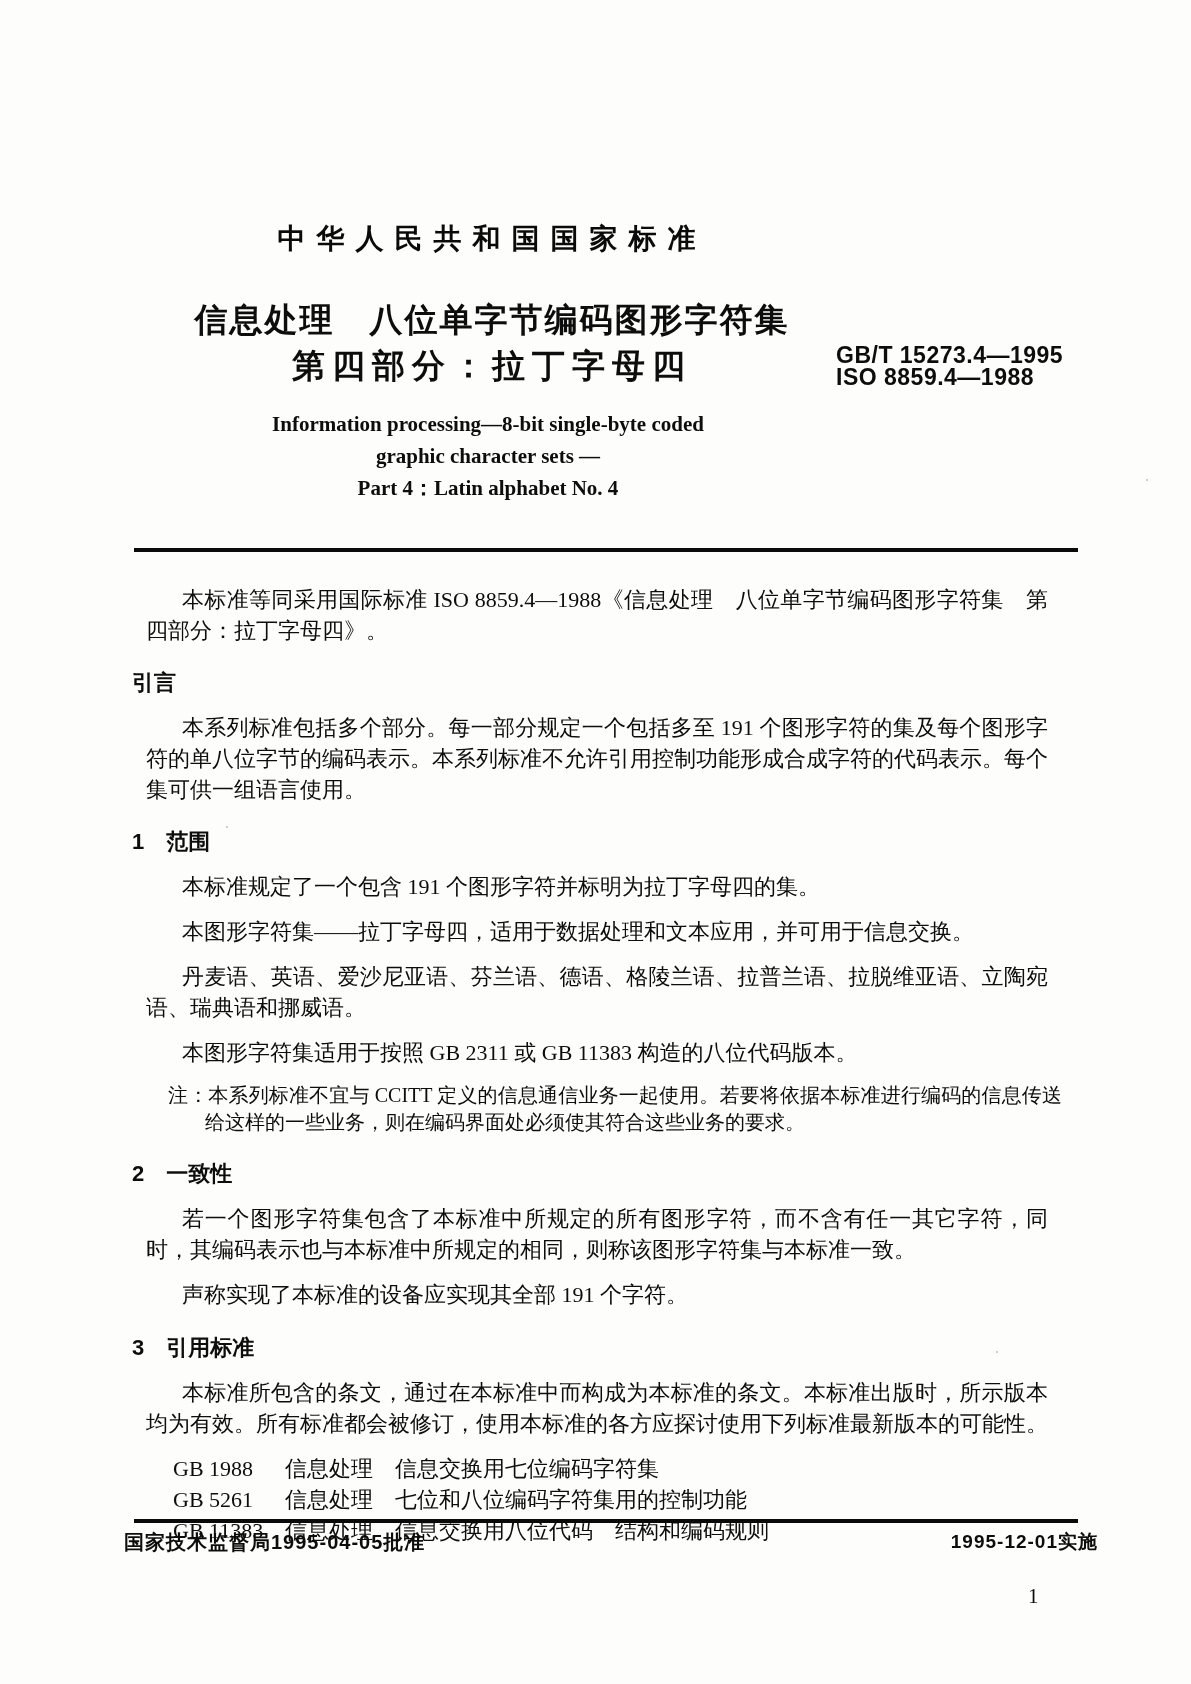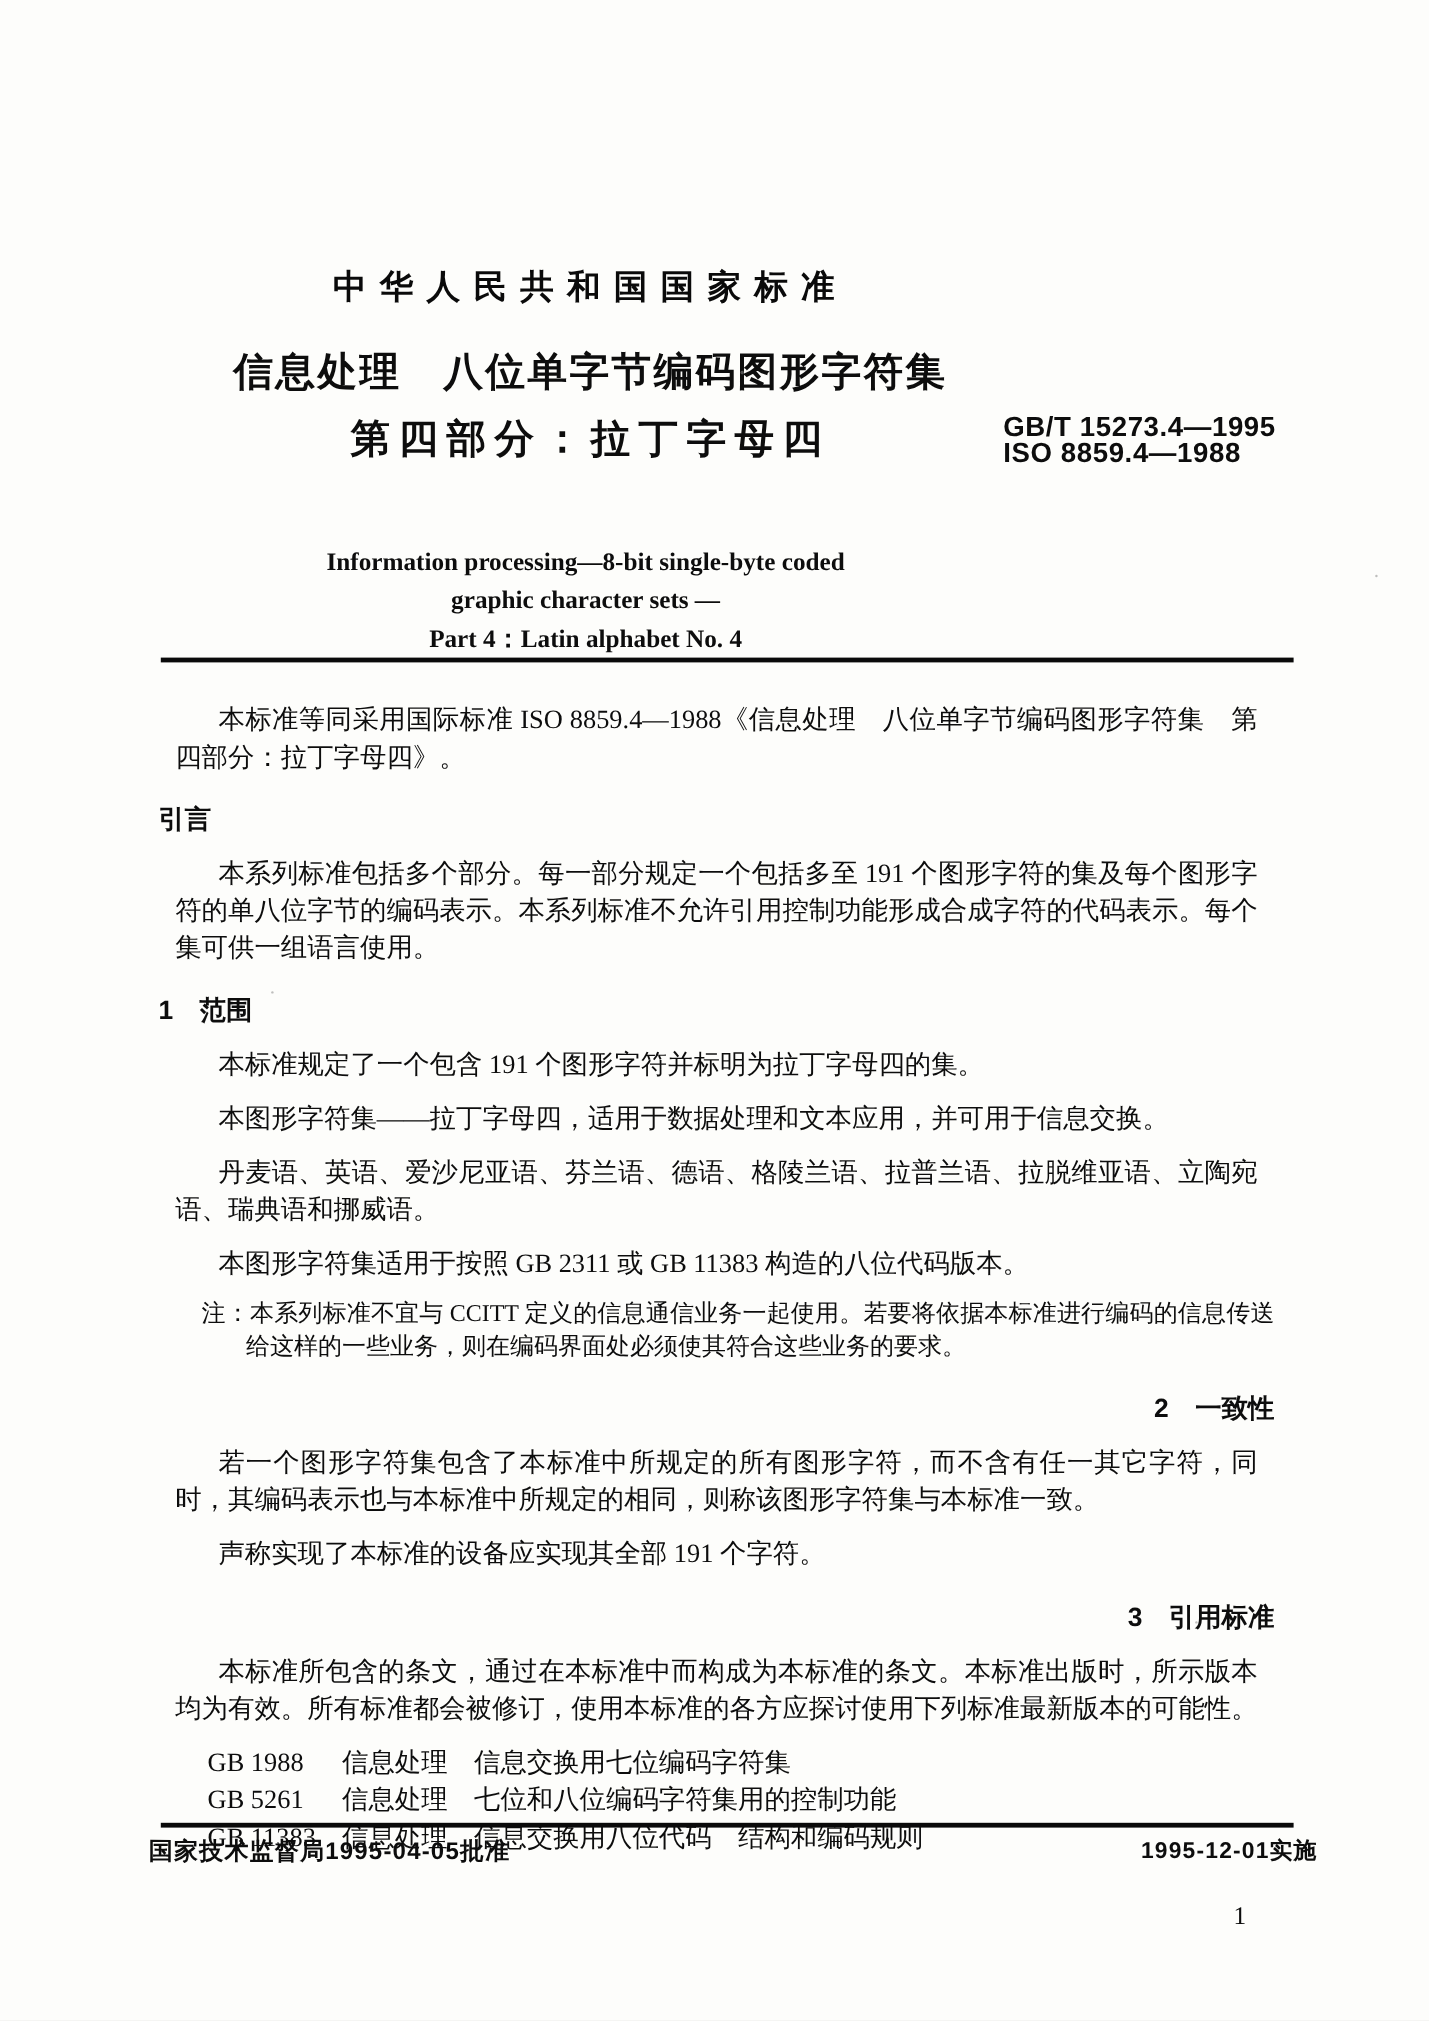--- a/index.html
+++ b/index.html
@@ -9,55 +9,55 @@
     font-family:"Liberation Serif", serif; color:#0d0d0d;padding-left:32px;
   }
   
   .center-band { position:absolute; left:0; text-align:center; }
   .std-header {
     top:220px; width:984px;
     font-family:"Liberation Sans", sans-serif; font-weight:bold;
     font-size:28px; letter-spacing:11px; color:#0a0a0a; white-space:nowrap;
   }
   .title-zh-1 {
-    top:288px; width:984px;
+    top:298px; width:984px;
     font-family:"Liberation Sans", sans-serif; font-weight:bold;
     font-size:33px; letter-spacing:2px; white-space:nowrap;
   }
   .title-zh-2 {
     top:344px; width:984px;
     font-family:"Liberation Sans", sans-serif; font-weight:bold;
     font-size:33px; letter-spacing:7px; white-space:nowrap;
   }
   .codes {
     position:absolute; left:836px; top:344px;
     font-family:"Liberation Sans", sans-serif; font-weight:bold;
     font-size:23px; line-height:22px; white-space:nowrap; letter-spacing:0.5px;
   }
   .title-en {
     top:408px; width:976px;
     font-family:"Liberation Serif", serif; font-weight:bold;
-    font-size:21px; line-height:32px;margin-top:44px;
+    font-size:21px; line-height:32px;
   }
   .rule { position:absolute; left:134px; width:944px; height:4px; background:#0a0a0a; }
   .rule-top { top:548px; }
   .rule-bottom { top:1519px; }
 
   
   .body-col {
     position:absolute; left:132px; top:570px; width:930px;
     font-size:22px; line-height:31px; text-align:justify;
   }
   .para { margin:14px; text-indent:36px; }
   .heading {
     margin:0; font-family:"Liberation Sans", sans-serif; font-weight:bold;
     font-size:22px; line-height:31px; text-align:left;
   }
   .mt-head { margin-top:21px; }
-  .mt-head2 { margin-top:22px;text-align:right; }
+  .mt-head2 { margin-top:22px; }
   .mt-para { margin-top:14px; }
   .note {
     margin:8px 0 0 0; font-size:20px; line-height:27px;
     padding-left:73px; text-indent:-37px;
   }
   .refs { margin-top:8px; }
   .ref-row { padding-left:41px; line-height:31px; white-space:nowrap; }
   .ref-code { display:inline-block; min-width:112px; }
 
   

